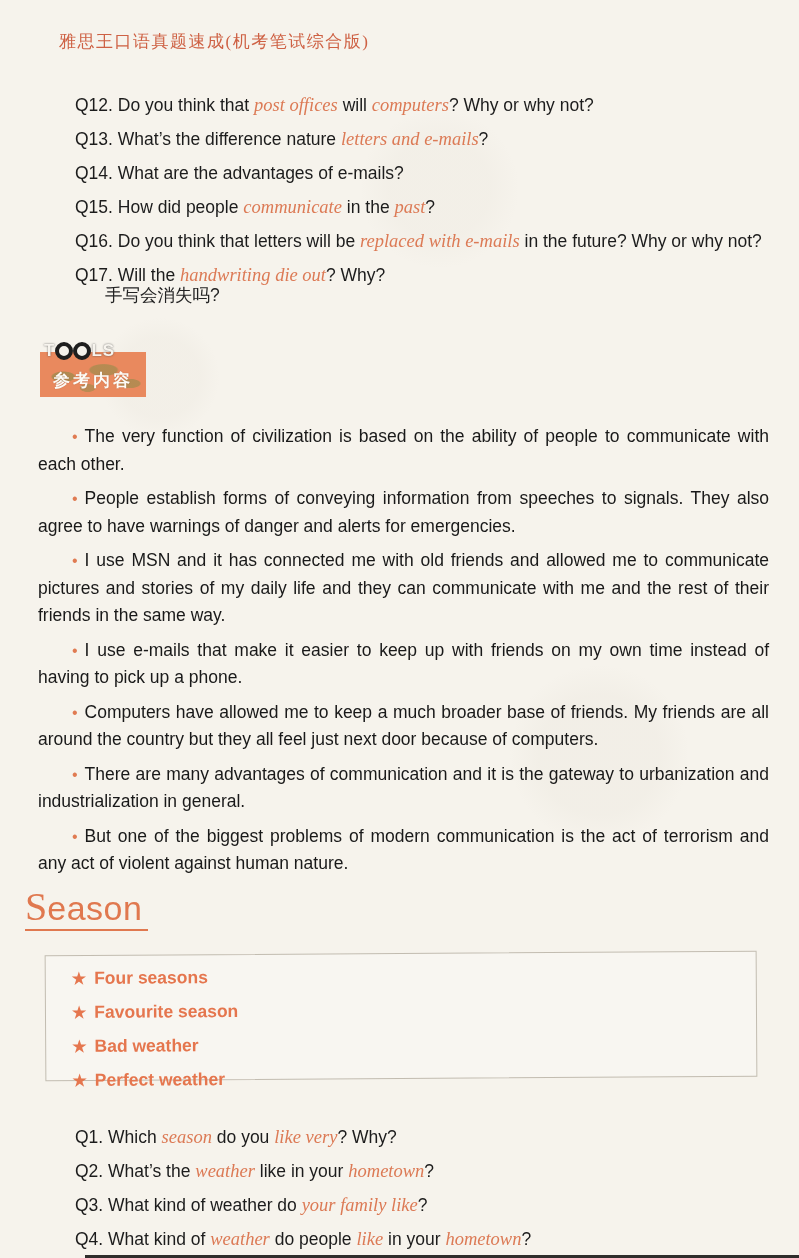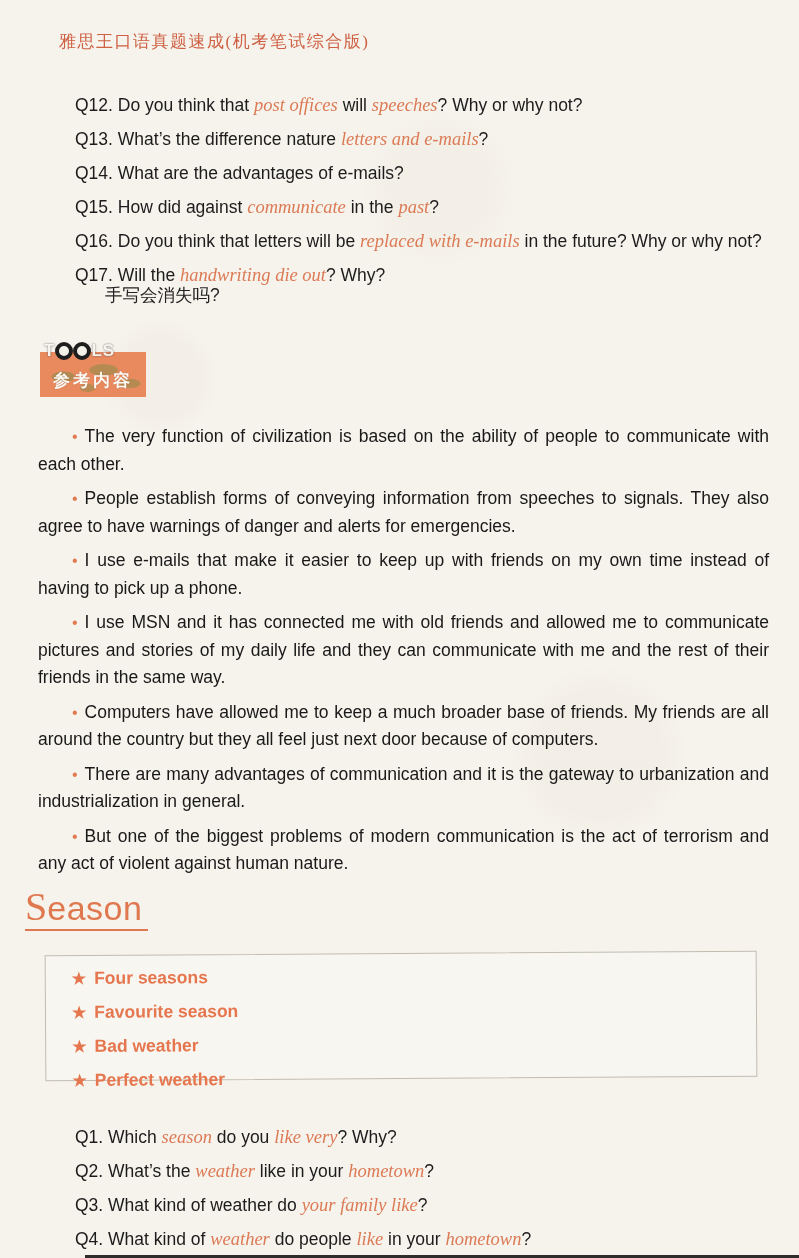--- a/index.html
+++ b/index.html
@@ -90,46 +90,46 @@
   .bottom-edge{
     position:absolute;bottom:0;left:85px;right:0;height:3px;background:#2f2d2b;
   }
 </style>
 </head>
 <body>
 
 <div class="page-header">雅思王口语真题速成(机考笔试综合版)</div>
 
 <div class="q-block q-comm">
-    <div class="q-line"><span>Q12. Do you think that </span><span class="q-em">post offices</span><span> will </span><span class="q-em">speeches</span><span>? Why or why not?</span></div>
+    <div class="q-line"><span>Q12. Do you think that </span><span class="q-em">post offices</span><span> will </span><span class="q-em">computers</span><span>? Why or why not?</span></div>
     <div class="q-line"><span>Q13. What’s the difference nature </span><span class="q-em">letters and e-mails</span><span>?</span></div>
     <div class="q-line"><span>Q14. What are the advantages of e-mails?</span></div>
-    <div class="q-line"><span>Q15. How did against </span><span class="q-em">communicate</span><span> in the </span><span class="q-em">past</span><span>?</span></div>
+    <div class="q-line"><span>Q15. How did people </span><span class="q-em">communicate</span><span> in the </span><span class="q-em">past</span><span>?</span></div>
     <div class="q-line"><span>Q16. Do you think that letters will be </span><span class="q-em">replaced with e-mails</span><span> in the future? Why or why not?</span></div>
     <div class="q-line"><span>Q17. Will the </span><span class="q-em">handwriting die out</span><span>? Why?</span></div>
   </div>
 
 <div class="cn-note">手写会消失吗?</div>
 
 <div class="badge">
   <div class="badge-map"></div>
   <div class="badge-tools">
       <span>T</span>
       <span class="badge-eye"></span>
       <span class="badge-eye"></span>
       <span>LS</span>
     </div>
   <div class="badge-cn">参考内容</div>
 </div>
 
 <div class="ref-block">
     <p class="ref-para"><span class="ref-dot">•</span><span>The very function of civilization is based on the ability of people to communicate with each other.</span></p>
     <p class="ref-para"><span class="ref-dot">•</span><span>People establish forms of conveying information from speeches to signals. They also agree to have warnings of danger and alerts for emergencies.</span></p>
+    <p class="ref-para"><span class="ref-dot">•</span><span>I use MSN and it has connected me with old friends and allowed me to communicate pictures and stories of my daily life and they can communicate with me and the rest of their friends in the same way.</span></p>
     <p class="ref-para"><span class="ref-dot">•</span><span>I use e-mails that make it easier to keep up with friends on my own time instead of having to pick up a phone.</span></p>
-    <p class="ref-para"><span class="ref-dot">•</span><span>I use MSN and it has connected me with old friends and allowed me to communicate pictures and stories of my daily life and they can communicate with me and the rest of their friends in the same way.</span></p>
     <p class="ref-para"><span class="ref-dot">•</span><span>Computers have allowed me to keep a much broader base of friends. My friends are all around the country but they all feel just next door because of computers.</span></p>
     <p class="ref-para"><span class="ref-dot">•</span><span>There are many advantages of communication and it is the gateway to urbanization and industrialization in general.</span></p>
     <p class="ref-para"><span class="ref-dot">•</span><span>But one of the biggest problems of modern communication is the act of terrorism and any act of violent against human nature.</span></p>
   </div>
 
 <div class="section-head">
   <span class="section-initial">S</span><span class="section-rest">eason</span>
 </div>
 
 <div class="topic-box">

